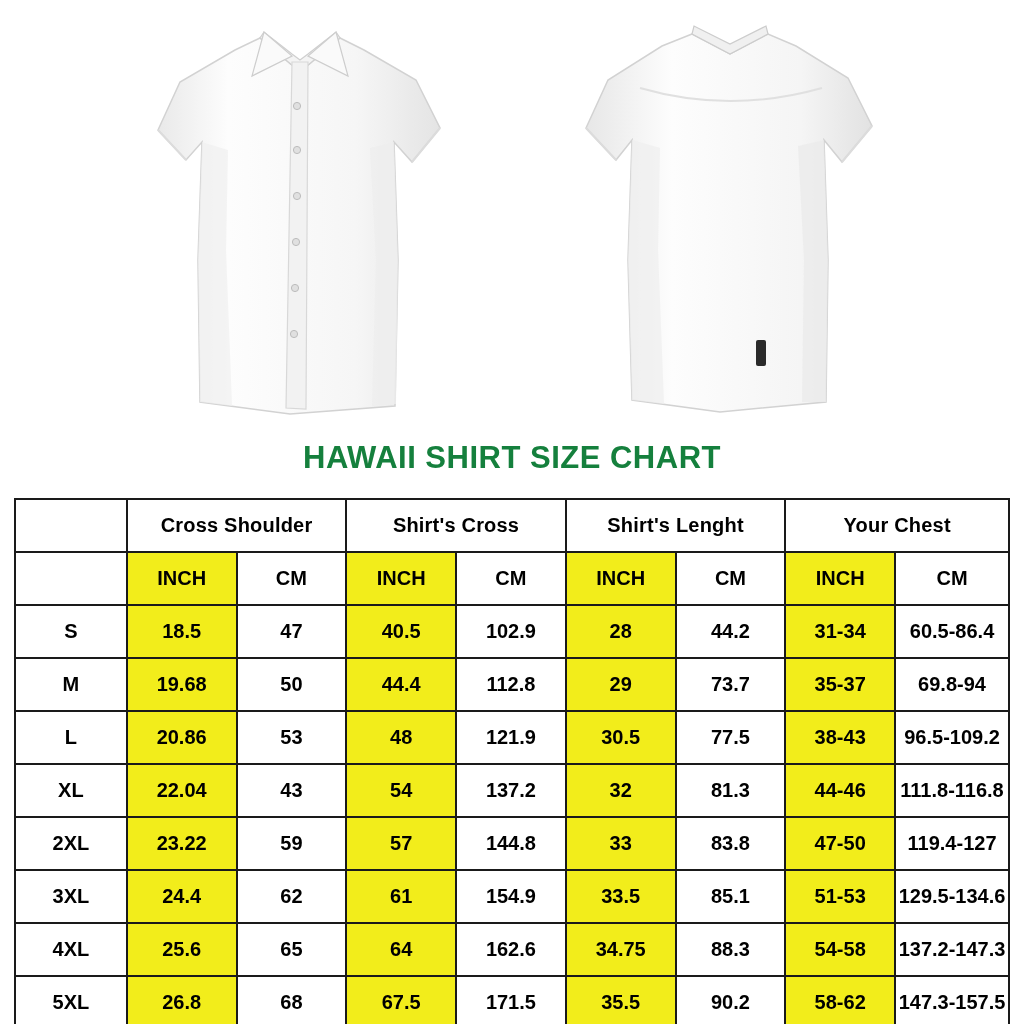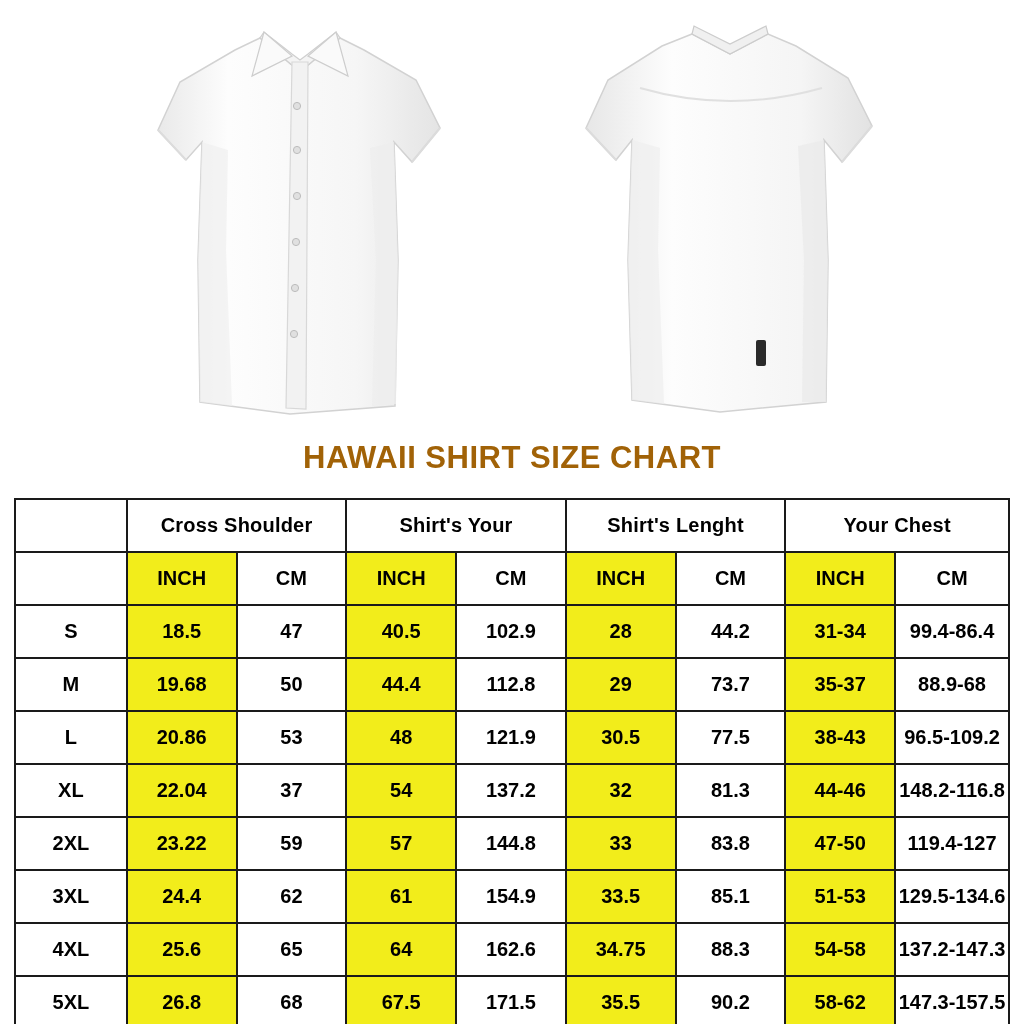--- a/index.html
+++ b/index.html
@@ -36,21 +36,21 @@
   .shirt-back  { left: 570px; width: 330px; height: 420px; }
   .shirt svg { display: block; width: 100%; height: 100%; }
 
   
   .chart-title {
     text-align: center;
     font-size: 31px;
     font-weight: bold;
     letter-spacing: 0.5px;
     margin: 0 0 8px 0;
-    color: #a16207;
+    color: #15803d;
     font-family: "Liberation Sans", sans-serif;
   }
 
   
   .table-wrap {
     padding: 14px 14px;
   }
   table.size-chart {
     border-collapse: collapse;
     width: 996px;
@@ -168,21 +168,21 @@
           <col class="col-unit">
         <col class="col-unit">
           <col class="col-unit">
           <col class="col-unit">
           <col class="col-unit-wide">
       </colgroup>
       <thead>
         <tr>
           <th class="blank-cell"></th>
           <th class="grp-head" colspan="2">Cross Shoulder</th>
-          <th class="grp-head" colspan="2">Shirt's Your</th>
+          <th class="grp-head" colspan="2">Shirt's Cross</th>
           <th class="grp-head" colspan="2">Shirt's Lenght</th>
           <th class="grp-head" colspan="2">Your Chest</th>
         </tr>
         <tr>
           <th class="blank-cell"></th>
           <th class="unit-head hl">INCH</th>
           <th class="unit-head">CM</th>
           <th class="unit-head hl">INCH</th>
           <th class="unit-head">CM</th>
           <th class="unit-head hl">INCH</th>
@@ -194,54 +194,54 @@
       <tbody>
         <tr>
           <td class="size-label">S</td>
           <td class="hl">18.5</td>
           <td>47</td>
           <td class="hl">40.5</td>
           <td>102.9</td>
           <td class="hl">28</td>
           <td>44.2</td>
           <td class="hl mid-val">31-34</td>
-          <td class="small-val">99.4-86.4</td>
+          <td class="small-val">60.5-86.4</td>
         </tr>
         <tr>
           <td class="size-label">M</td>
           <td class="hl">19.68</td>
           <td>50</td>
           <td class="hl">44.4</td>
           <td>112.8</td>
           <td class="hl">29</td>
           <td>73.7</td>
           <td class="hl mid-val">35-37</td>
-          <td class="small-val">88.9-68</td>
+          <td class="small-val">69.8-94</td>
         </tr>
         <tr>
           <td class="size-label">L</td>
           <td class="hl">20.86</td>
           <td>53</td>
           <td class="hl">48</td>
           <td>121.9</td>
           <td class="hl">30.5</td>
           <td>77.5</td>
           <td class="hl mid-val">38-43</td>
           <td class="small-val">96.5-109.2</td>
         </tr>
         <tr>
           <td class="size-label">XL</td>
           <td class="hl">22.04</td>
-          <td>37</td>
+          <td>43</td>
           <td class="hl">54</td>
           <td>137.2</td>
           <td class="hl">32</td>
           <td>81.3</td>
           <td class="hl mid-val">44-46</td>
-          <td class="small-val">148.2-116.8</td>
+          <td class="small-val">111.8-116.8</td>
         </tr>
         <tr>
           <td class="size-label">2XL</td>
           <td class="hl">23.22</td>
           <td>59</td>
           <td class="hl">57</td>
           <td>144.8</td>
           <td class="hl">33</td>
           <td>83.8</td>
           <td class="hl mid-val">47-50</td>

